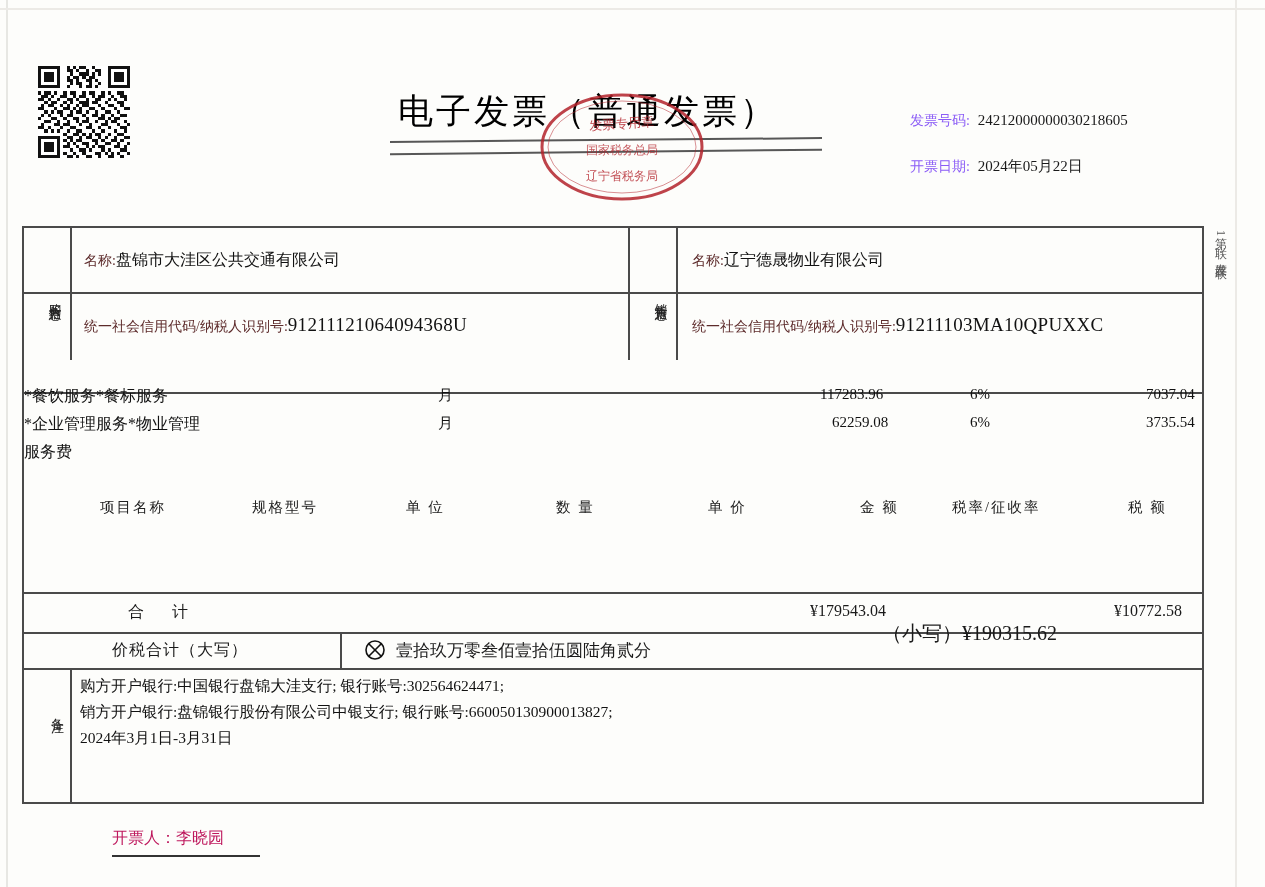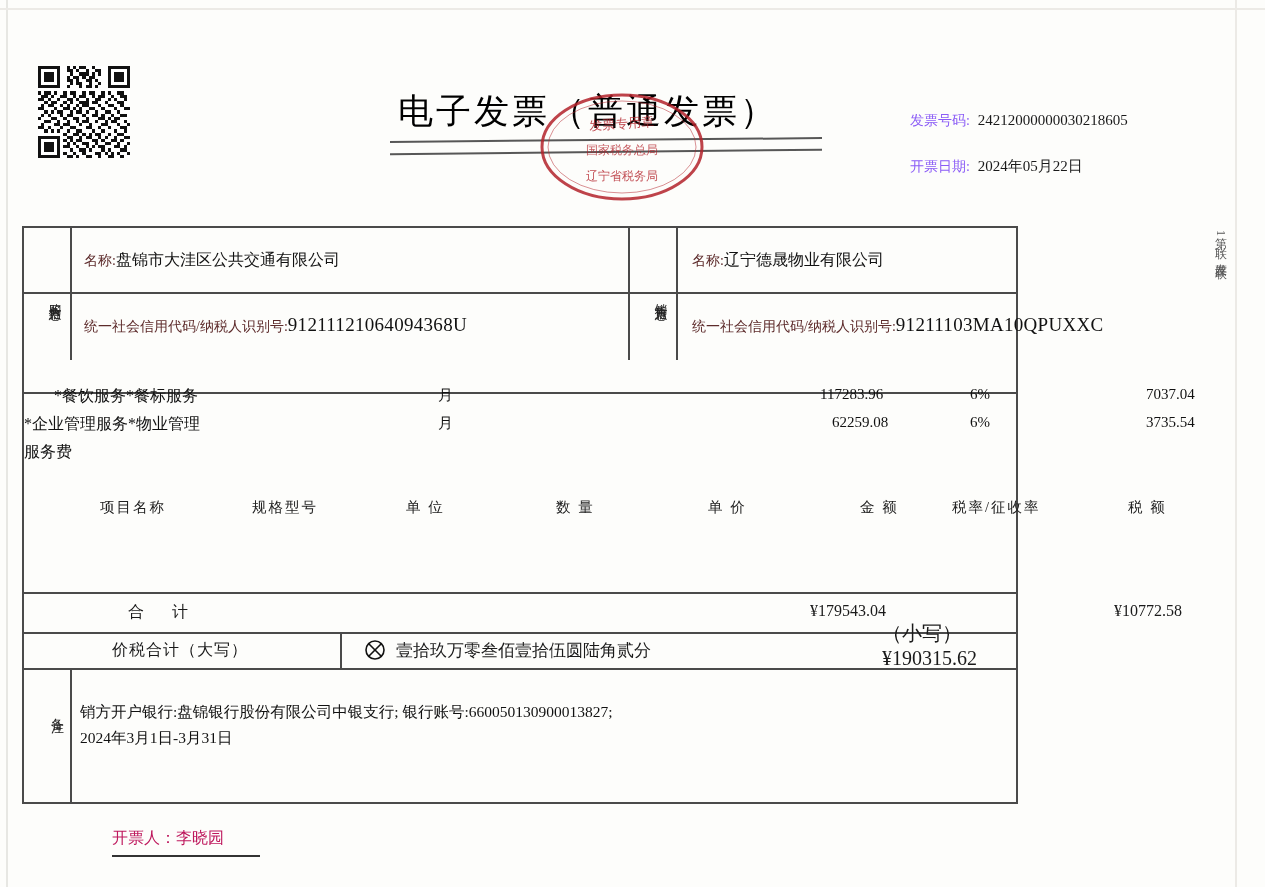--- a/index.html
+++ b/index.html
@@ -101,21 +101,21 @@
     font-size: 12px;
     letter-spacing: 2px;
     color: #555;
     white-space: nowrap;
   }
 
   
   #table-frame {
     position: absolute;
     left: 22px; top: 226px;
-    width: 996px; height: 578px;
+    width: 1182px; height: 578px;
     border: 2px solid #4a4a4a;
     box-sizing: border-box;
   }
 
   
   #party-block { position: absolute; left: 0; top: 0; width: 100%; height: 132px; }
   #party-divider-h { position:absolute; left:0; top:64px; width:100%; height:2px; background:#4a4a4a; }
   #party-center-v { position:absolute; left:604px; top:0; width:2px; height:132px; background:#4a4a4a; }
 
   .side-caption {
@@ -491,21 +491,21 @@
       <div class="col-head" style="left:228px;">规格型号</div>
       <div class="col-head" style="left:382px;">单 位</div>
       <div class="col-head" style="left:532px;">数 量</div>
       <div class="col-head" style="left:684px;">单 价</div>
       <div class="col-head" style="left:836px;">金 额</div>
       <div class="col-head" style="left:928px;">税率/征收率</div>
       <div class="col-head" style="left:1104px;">税 额</div>
     </div>
     <div id="items-header-rule"></div>
 
-    <div class="item-name" style="left:0px;  top:158px;padding-left:30px;">*餐饮服务*餐标服务</div>
+    <div class="item-name" style="left:0px;  top:158px;">*餐饮服务*餐标服务</div>
     <div class="item-cell" style="left:414px;top:158px;">月</div>
     <div class="item-cell" style="left:796px;top:158px;">117283.96</div>
     <div class="item-cell" style="left:946px;top:158px;">6%</div>
     <div class="item-cell" style="left:1122px;top:158px;">7037.04</div>
 
     <div class="item-name" style="left:0px;  top:186px;">*企业管理服务*物业管理</div>
     <div class="item-name" style="left:0px;  top:214px;">服务费</div>
     <div class="item-cell" style="left:414px;top:186px;">月</div>
     <div class="item-cell" style="left:808px;top:186px;">62259.08</div>
     <div class="item-cell" style="left:946px;top:186px;">6%</div>
@@ -527,20 +527,21 @@
       </svg>
     </div>
     <div id="grand-cn">壹拾玖万零叁佰壹拾伍圆陆角贰分</div>
     <div id="grand-num">
       <span>（小写）</span><span>¥190315.62</span>
     </div>
 
     <div id="remark-rule"></div>
     <div id="remark-v"></div>
     <div id="remark-caption">备注</div>
+    <div class="remark-line" style="top:448px;">购方开户银行:中国银行盘锦大洼支行;      银行账号:302564624471;</div>
     <div class="remark-line" style="top:474px;">销方开户银行:盘锦银行股份有限公司中银支行;      银行账号:660050130900013827;</div>
     <div class="remark-line" style="top:500px;">2024年3月1日-3月31日</div>
   </div>
 
   <div id="drawer-row">
     <span>开票人：</span><span>李晓园</span>
   </div>
   <div id="drawer-underline"></div>
 
 </div>

